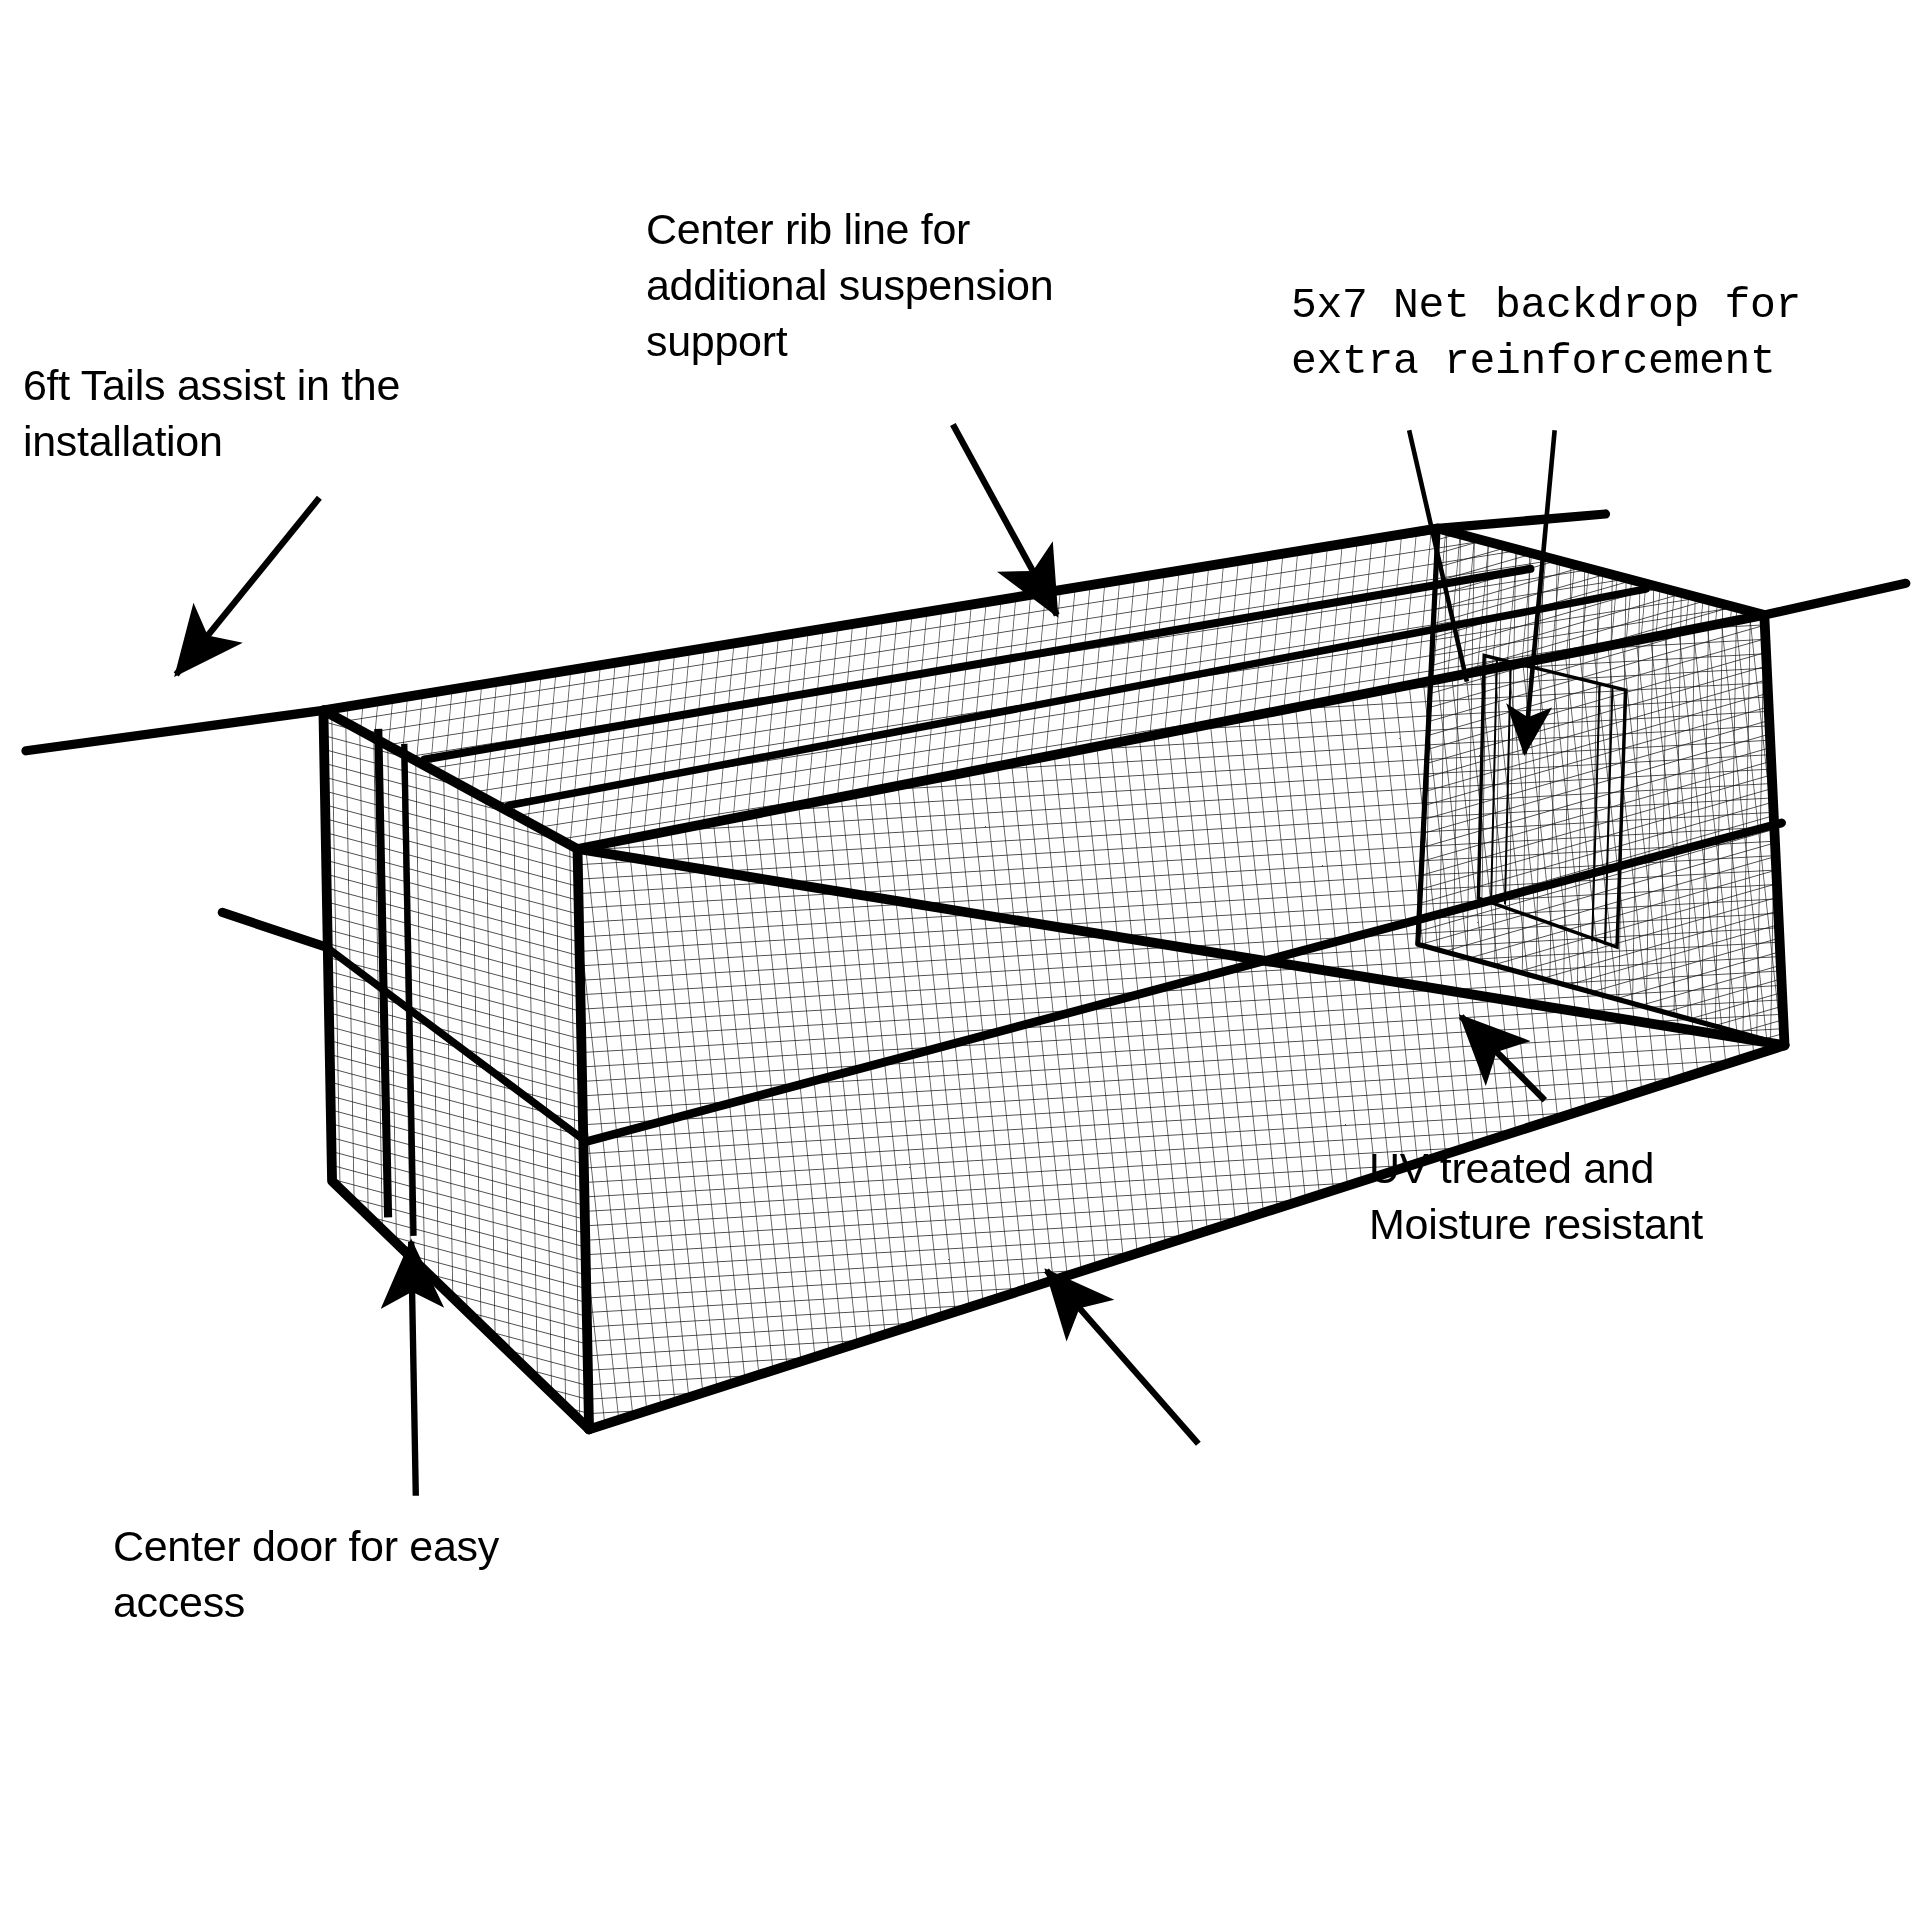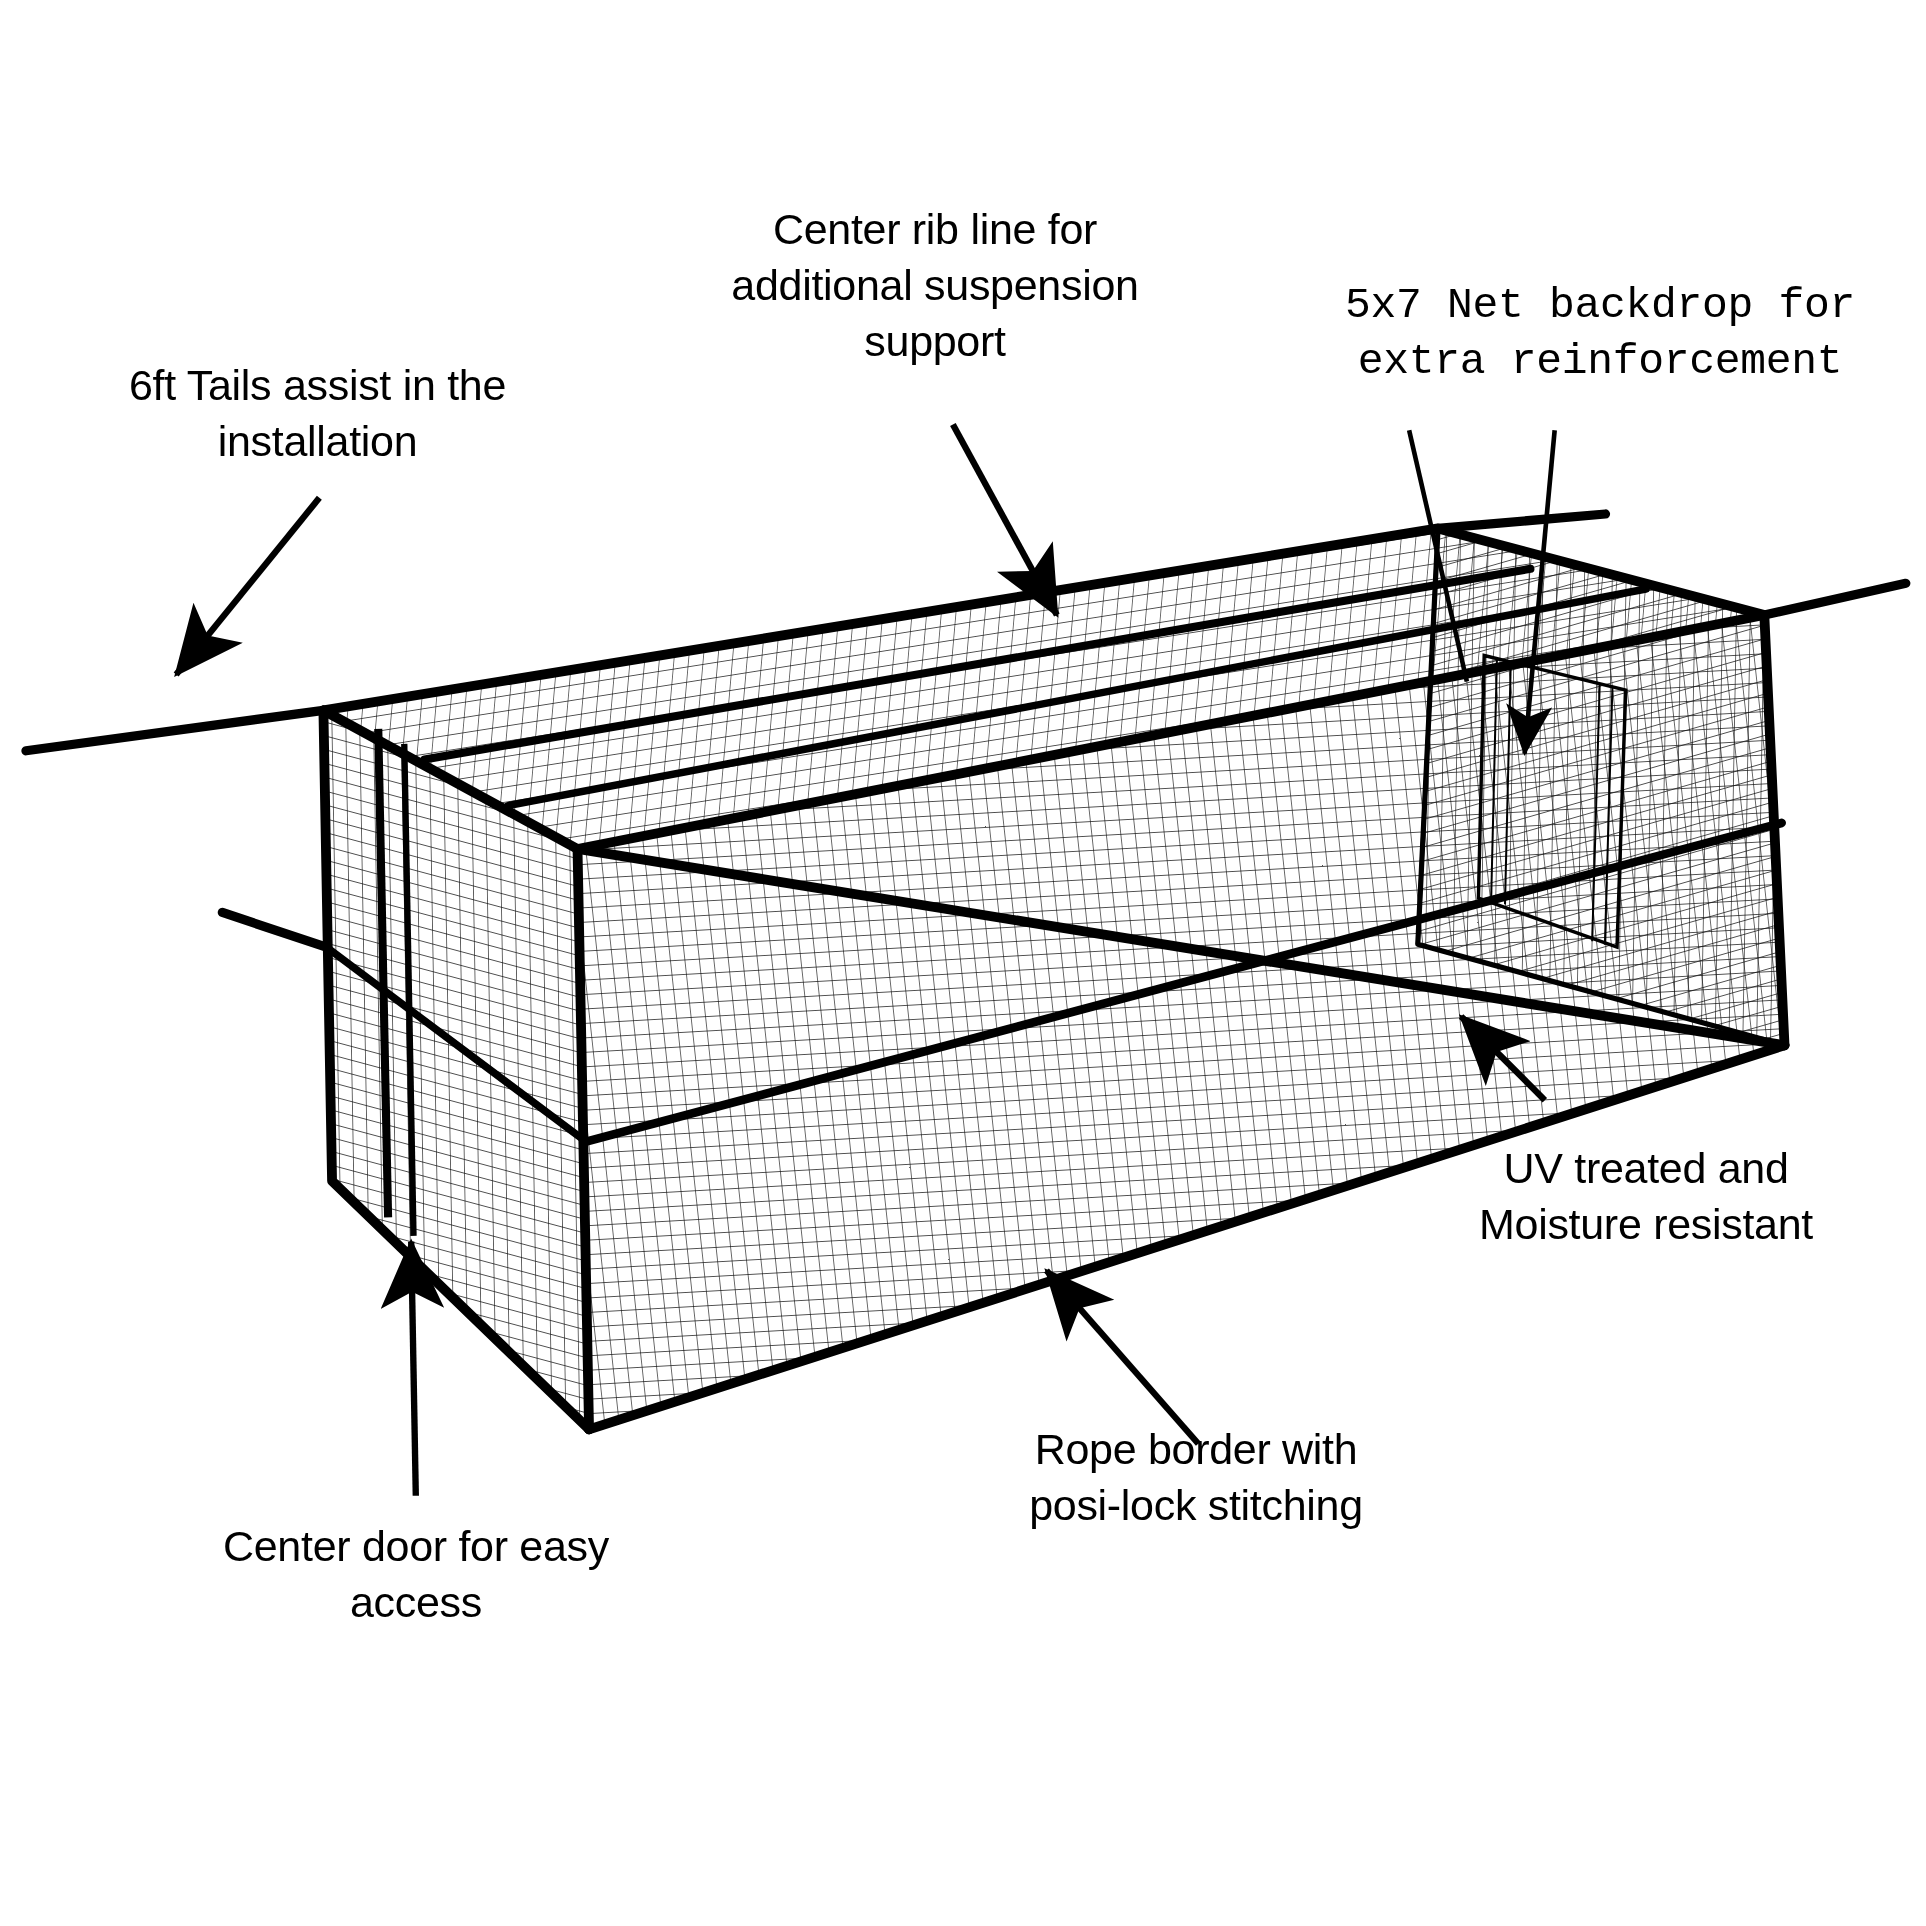--- a/index.html
+++ b/index.html
@@ -10,21 +10,20 @@
     font-family:"Liberation Sans", sans-serif;
     overflow:hidden;
   }
   svg#diagram{position:absolute;left:0;top:0;width:1926px;height:1926px;display:block;}
   .lbl{
     position:absolute;
     color:#000000;
     font-family:"Liberation Sans", sans-serif;
     font-size:43px;
     line-height:1.30;
-    text-align:center;
     white-space:pre-line;
     letter-spacing:-0.3px;
     font-weight:400;
   }
   #label-tails{left:23px;  top:358px;  width:589px;}
   #label-rib{  left:646px;top:202px;  width:578px;}
   #label-back{ left:1291px;top:278px;  width:618px;font-family:Liberation Mono, monospace;}
   #label-uv{   left:1369px;top:1141px; width:554px;}
   #label-rope{ left:936px;top:1422px; width:520px;}
   #label-door{ left:113px; top:1519px; width:606px;}
@@ -144,19 +143,17 @@
 
   <div class="lbl" id="label-tails">6ft Tails assist in the
 installation</div>
   <div class="lbl" id="label-rib">Center rib line for
 additional suspension
 support</div>
   <div class="lbl" id="label-back">5x7 Net backdrop for
 extra reinforcement</div>
   <div class="lbl" id="label-uv">UV treated and
 Moisture resistant</div>
-  <div class="lbl" id="label-rope">Rope border with
-posi-lock stitching</div>
   <div class="lbl" id="label-door">Center door for easy
 access</div>
 
 </div>
 
 
 </body></html>

